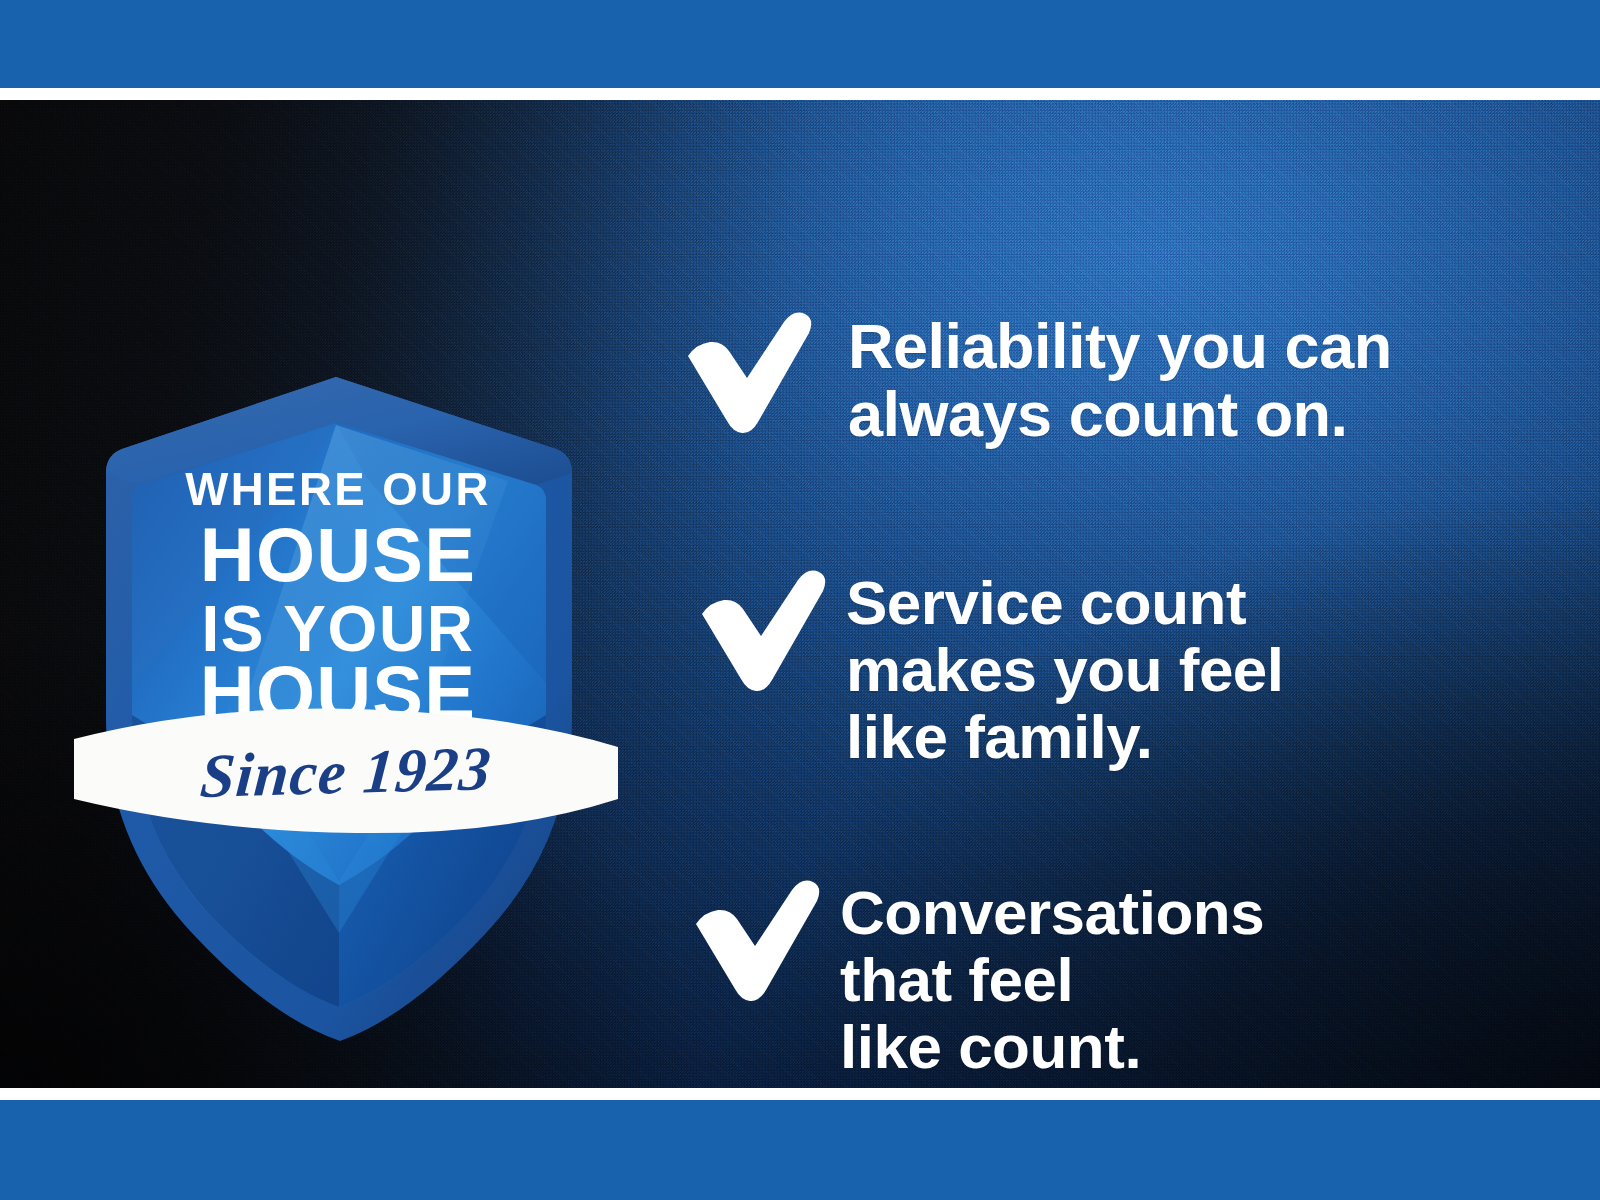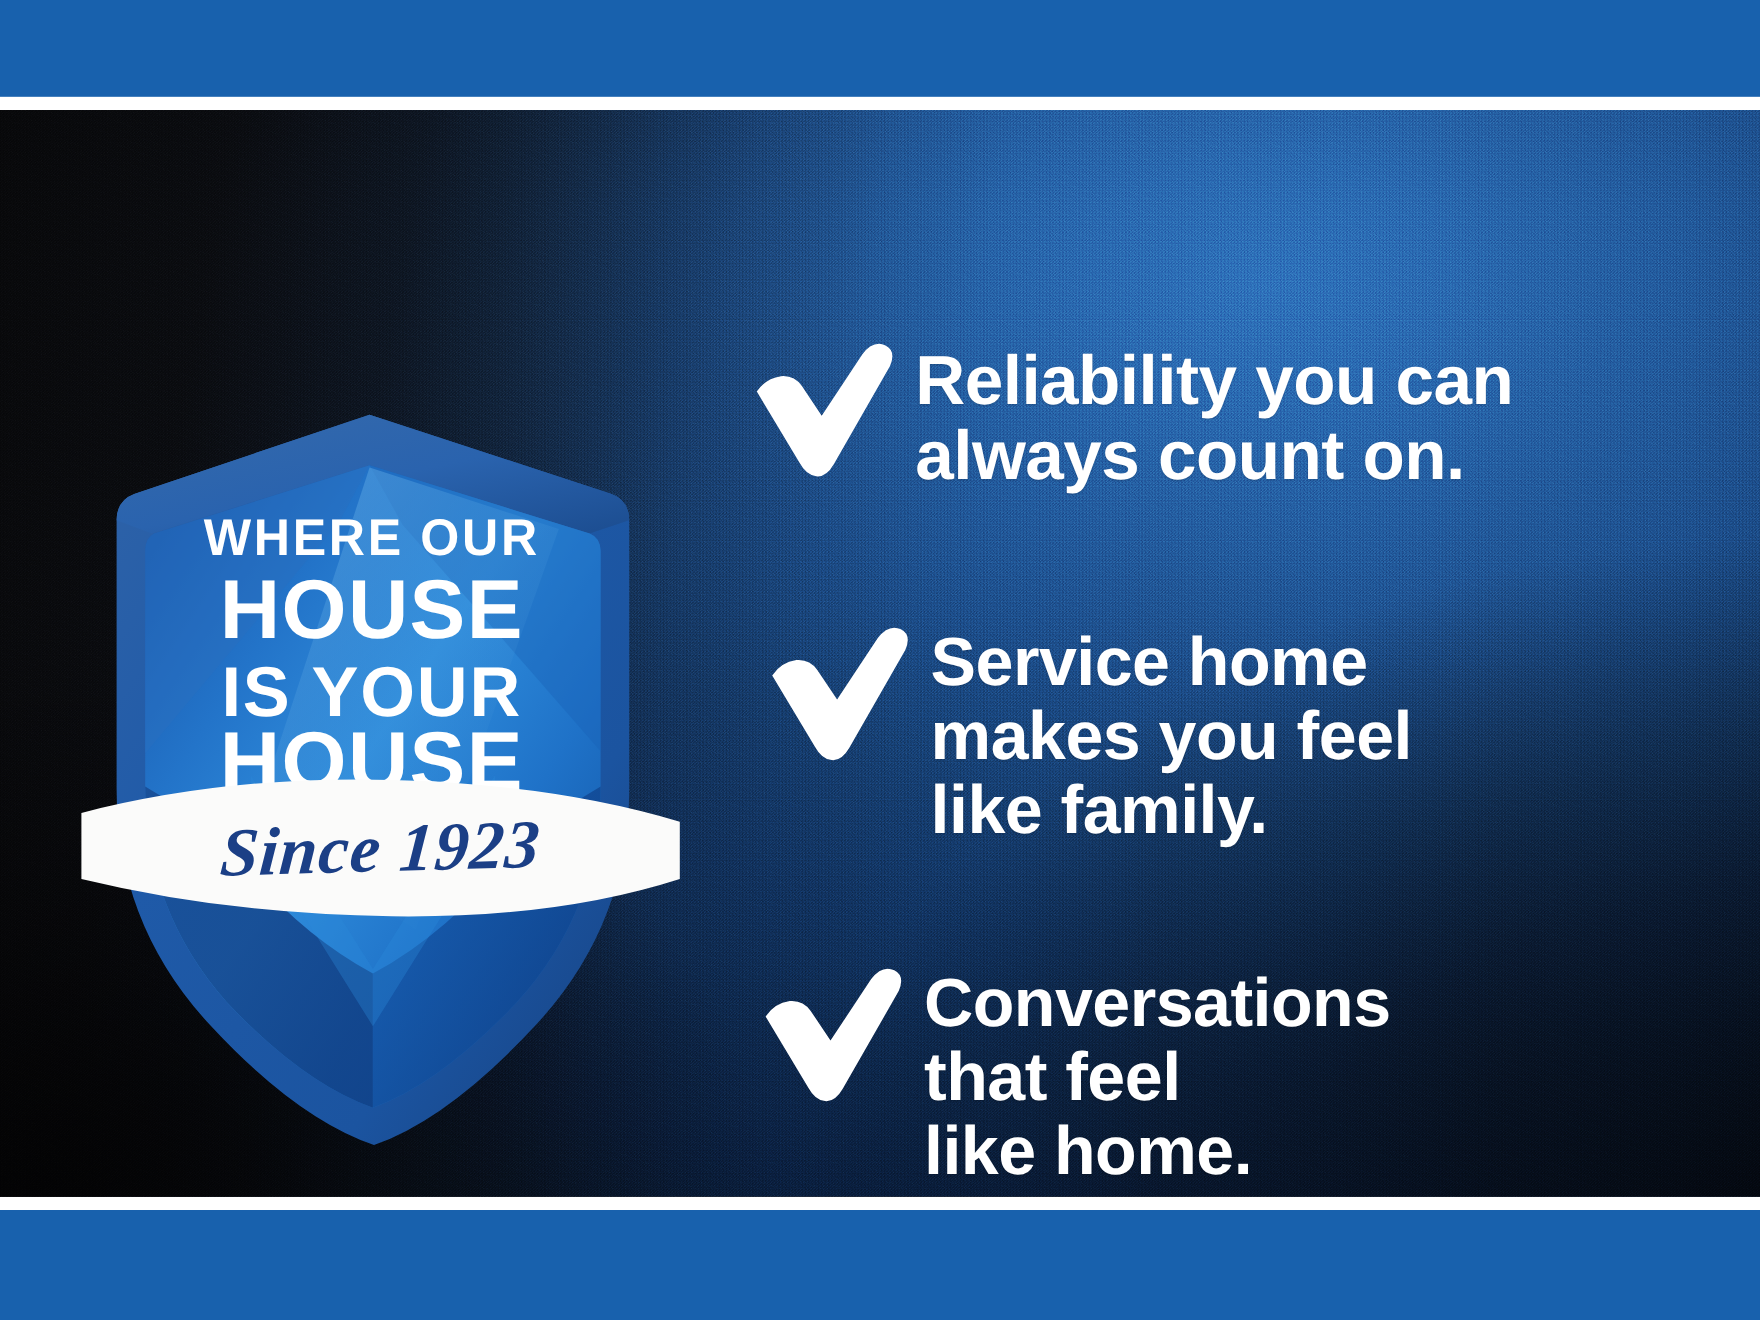--- a/index.html
+++ b/index.html
@@ -190,21 +190,21 @@
     left: 672px;
     top: 100px;
     width: 880px;
     height: 988px;
   }
   .bullet {
     position: absolute;
     display: flex;
     align-items: flex-start;
   }
-  .b1 { top: 110px; left: 0;  }
+  .b1 { top: 110px; left: 0; gap: 16px;  }
   .b2 { top: 368px; left: 14px; }
   .b3 { top: 678px; left: 8px; }
 
   .check {
     flex: 0 0 auto;
     width: 146px;
     height: 130px;
     margin-right: 14px;
   }
   .check svg { display: block; width: 146px; height: 130px; }
@@ -365,21 +365,21 @@
                      L 75 68
                      L 112 12
                      Q 122 -1 133 4
                      Q 143 9 137 23
                      L 86 112
                      Q 79 124 70 123
                      Q 61 122 55 111
                      Z" fill="#ffffff"></path>
           </svg>
         </div>
-        <div class="btext">Service home
+        <div class="btext">Service count
 makes you feel
 like family.</div>
       </div>
 
       <div class="bullet b3">
         <div class="check">
           <svg viewBox="0 0 146 130">
             <path d="M 16 46
                      Q 24 34 38 32
                      Q 50 31 57 41
@@ -388,21 +388,21 @@
                      Q 122 -1 133 4
                      Q 143 9 137 23
                      L 86 112
                      Q 79 124 70 123
                      Q 61 122 55 111
                      Z" fill="#ffffff"></path>
           </svg>
         </div>
         <div class="btext">Conversations
 that feel
-like home.</div>
+like count.</div>
       </div>
 
     </div>
 
   </div>
 
   <div class="bar bar-bottom"></div>
 
 </div>
 

